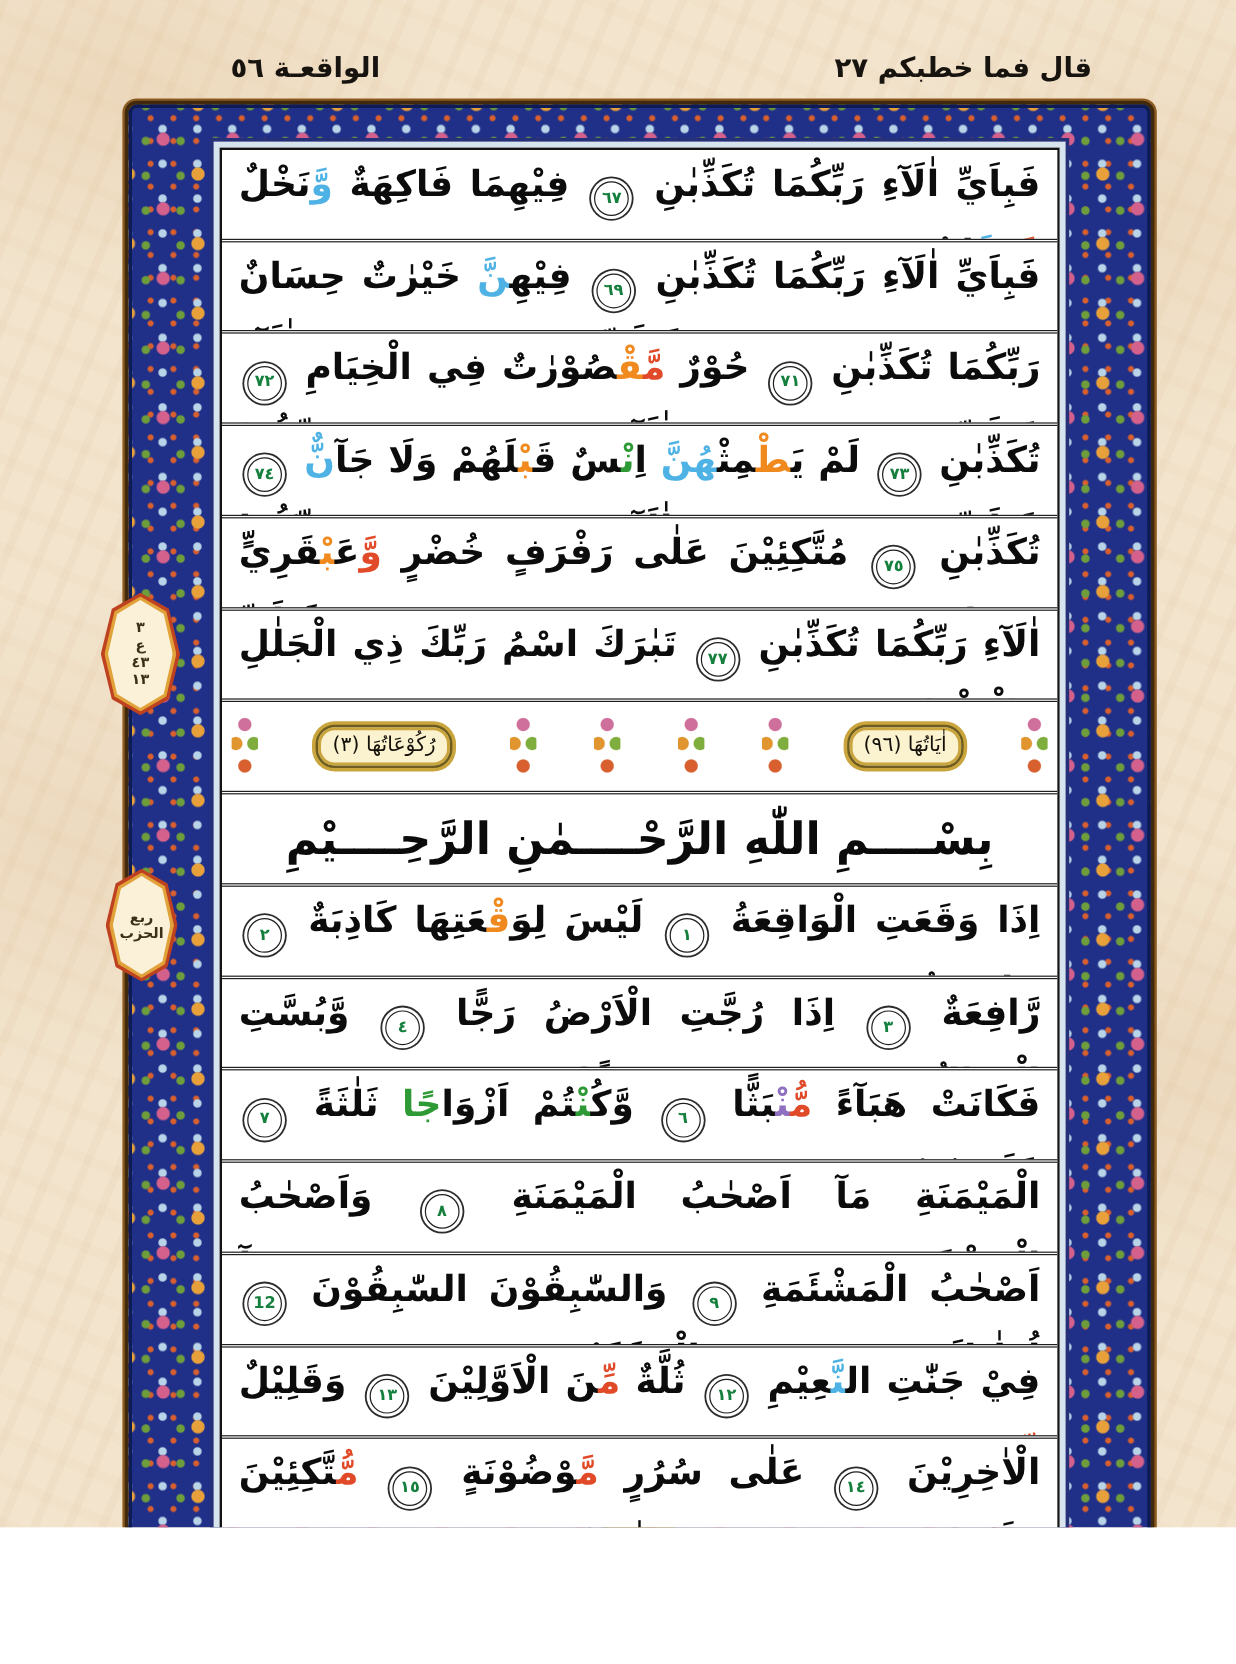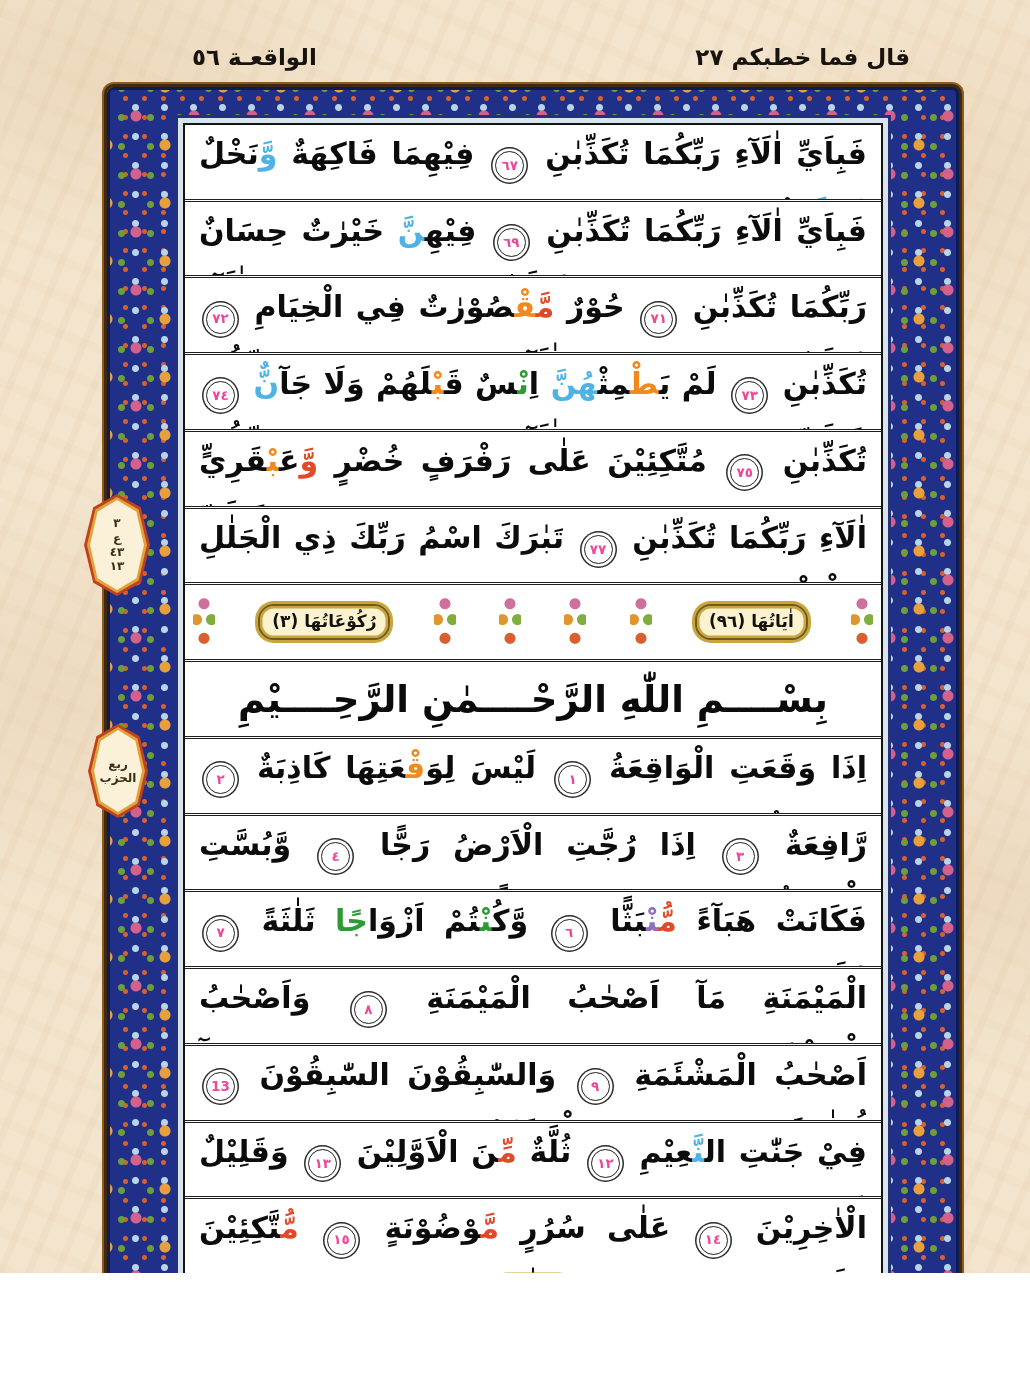--- a/index.html
+++ b/index.html
@@ -43,27 +43,27 @@
   .qtext { direction:rtl; unicode-bidi:plaintext; text-align:justify; text-align-last:justify;
     font-size:30px; font-weight:600; color:#0c0c0c; line-height:1.3; padding:9px 14px 0 14px; }
   .c-red    { color:#e04a28; }
   .c-blue   { color:#4fb2e4; }
   .c-green  { color:#2e9a35; }
   .c-orange { color:#f08a1e; }
   .c-purple { color:#8f6fc0; }
   .vbadge { display:inline-flex; align-items:center; justify-content:center;
     width:29px; height:29px; border:1.5px solid #202020; border-radius:50%;
     box-shadow:0 0 0 2.5px #ffffff, 0 0 0 4px #2c2c2c; background:#fff;
-    font-size:13.5px; font-weight:700; color:#ec4899; margin:12px 7px; vertical-align:-6px; }
+    font-size:13.5px; font-weight:700; color:#15803d; margin:12px 7px; vertical-align:-6px; }
   
   .band-inner { height:100%; display:flex; direction:rtl; align-items:center;
     justify-content:space-between; padding:7px 8px; }
   .cart { background:#fbf2cf; border:2px solid #6f5d1d; border-radius:16px;
     box-shadow:0 0 0 3px #caa53d, inset 0 0 0 2.5px #caa53d;
-    padding:3px 16px 6px; font-size:22px; font-weight:700; color:#14100a;
+    padding:3px 16px 6px; font-size:22px; font-weight:400; color:#14100a;
     direction:rtl; white-space:nowrap; }
   .cart-side { font-size:17px; padding:5px 12px 7px; }
   .floret { width:22px; height:48px; flex:0 0 auto;
     background:
       radial-gradient(circle at 50% 12%, #cf6f9b 5px, transparent 6px),
       radial-gradient(circle at 16% 45%, #e0952f 5px, transparent 6px),
       radial-gradient(circle at 84% 45%, #7fae3f 5px, transparent 6px),
       radial-gradient(circle at 50% 84%, #d85f2e 5px, transparent 6px); }
   .bismillah { height:100%; display:flex; align-items:center; justify-content:center;
     direction:rtl; font-size:37px; font-weight:700; color:#0b0b0b; }
@@ -137,21 +137,21 @@
             <div class="bismillah">بِسْــــمِ اللّٰهِ الرَّحْــــمٰنِ الرَّحِــــيْمِ</div>
           </div><div class="row">
             <div class="qtext"><span>اِذَا وَقَعَتِ الْوَاقِعَةُ </span><span class="vbadge">١</span><span> لَيْسَ لِوَ</span><span class="c-orange">قْ‍</span><span>‍عَتِهَا كَاذِبَةٌ </span><span class="vbadge">٢</span><span> خَافِضَةٌ</span></div>
           </div><div class="row">
             <div class="qtext"><span>رَّافِعَةٌ </span><span class="vbadge">٣</span><span> اِذَا رُجَّتِ الْاَرْضُ رَجًّا </span><span class="vbadge">٤</span><span> وَّبُسَّتِ الْجِبَالُ بَسًّا </span><span class="vbadge">٥</span></div>
           </div><div class="row">
             <div class="qtext"><span>فَكَانَتْ هَبَآءً </span><span class="c-red">مُّ‍</span><span class="c-purple">‍نْ‍</span><span>‍بَثًّا </span><span class="vbadge">٦</span><span> وَّكُ‍</span><span class="c-green">‍نْ‍</span><span>‍تُمْ اَزْوَا</span><span class="c-green">جًا</span><span> ثَلٰثَةً </span><span class="vbadge">٧</span><span> فَاَصْحٰبُ</span></div>
           </div><div class="row">
             <div class="qtext"><span>الْمَيْمَنَةِ مَآ اَصْحٰبُ الْمَيْمَنَةِ </span><span class="vbadge">٨</span><span> وَاَصْحٰبُ الْمَشْئَمَةِ مَآ</span></div>
           </div><div class="row">
-            <div class="qtext"><span>اَصْحٰبُ الْمَشْئَمَةِ </span><span class="vbadge">٩</span><span> وَالسّٰبِقُوْنَ السّٰبِقُوْنَ </span><span class="vbadge">13</span><span> اُولٰئِكَ الْمُقَرَّبُوْنَ </span><span class="vbadge">١١</span></div>
+            <div class="qtext"><span>اَصْحٰبُ الْمَشْئَمَةِ </span><span class="vbadge">٩</span><span> وَالسّٰبِقُوْنَ السّٰبِقُوْنَ </span><span class="vbadge">12</span><span> اُولٰئِكَ الْمُقَرَّبُوْنَ </span><span class="vbadge">١١</span></div>
           </div><div class="row">
             <div class="qtext"><span>فِيْ جَنّٰتِ ال‍</span><span class="c-blue">‍نَّ‍</span><span>‍عِيْمِ </span><span class="vbadge">١٢</span><span> ثُلَّةٌ </span><span class="c-red">مِّ‍</span><span>‍نَ الْاَوَّلِيْنَ </span><span class="vbadge">١٣</span><span> وَقَلِيْلٌ </span><span class="c-red">مِّ‍</span><span>‍نَ</span></div>
           </div><div class="row">
             <div class="qtext"><span>الْاٰخِرِيْنَ </span><span class="vbadge">١٤</span><span> عَلٰى سُرُرٍ </span><span class="c-red">مَّ‍</span><span>‍وْضُوْنَةٍ </span><span class="vbadge">١٥</span><span> </span><span class="c-red">مُّ‍</span><span>‍تَّكِئِيْنَ عَلَيْهَا مُتَقٰبِلِيْنَ </span><span class="vbadge">١٦</span></div>
           </div></div>
     </div>
     <div class="manzil">منزل ٧</div>
   </div>
 
   <div class="medal-outer" id="marker1">

